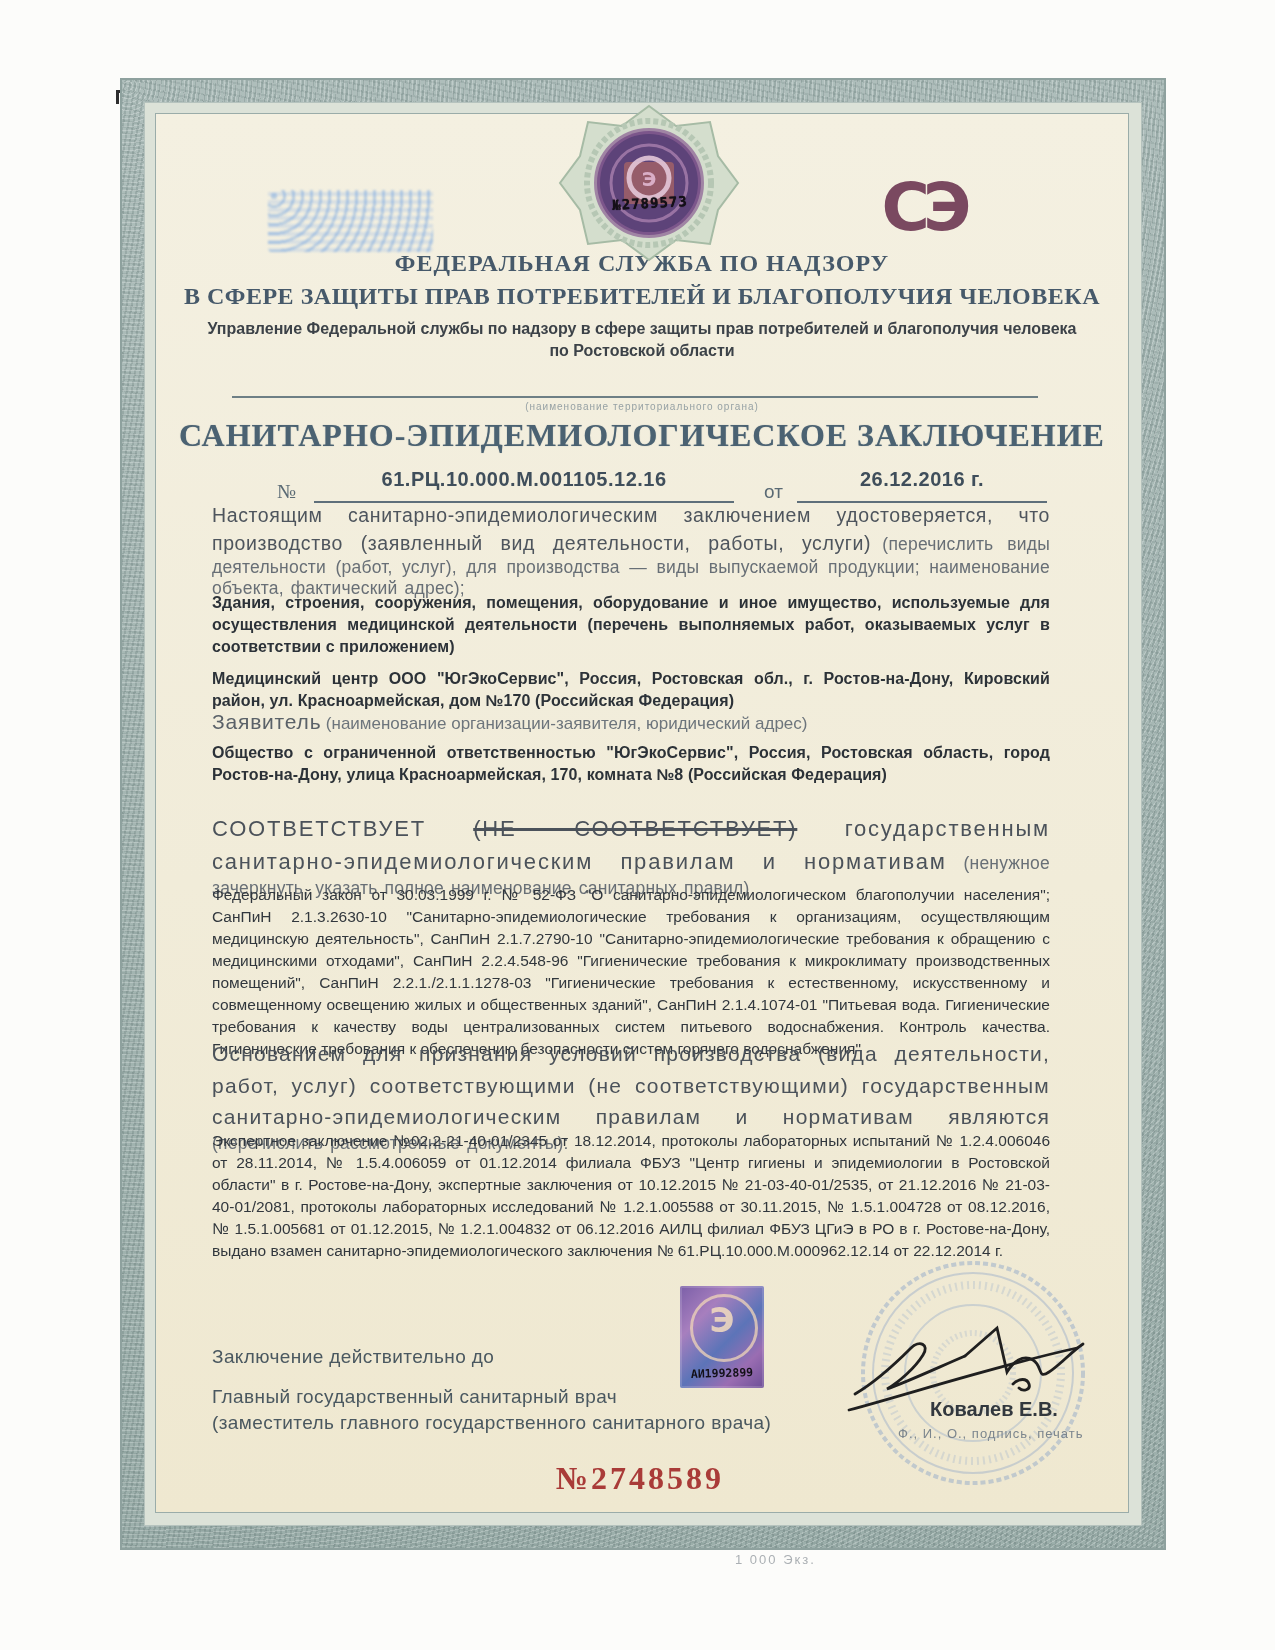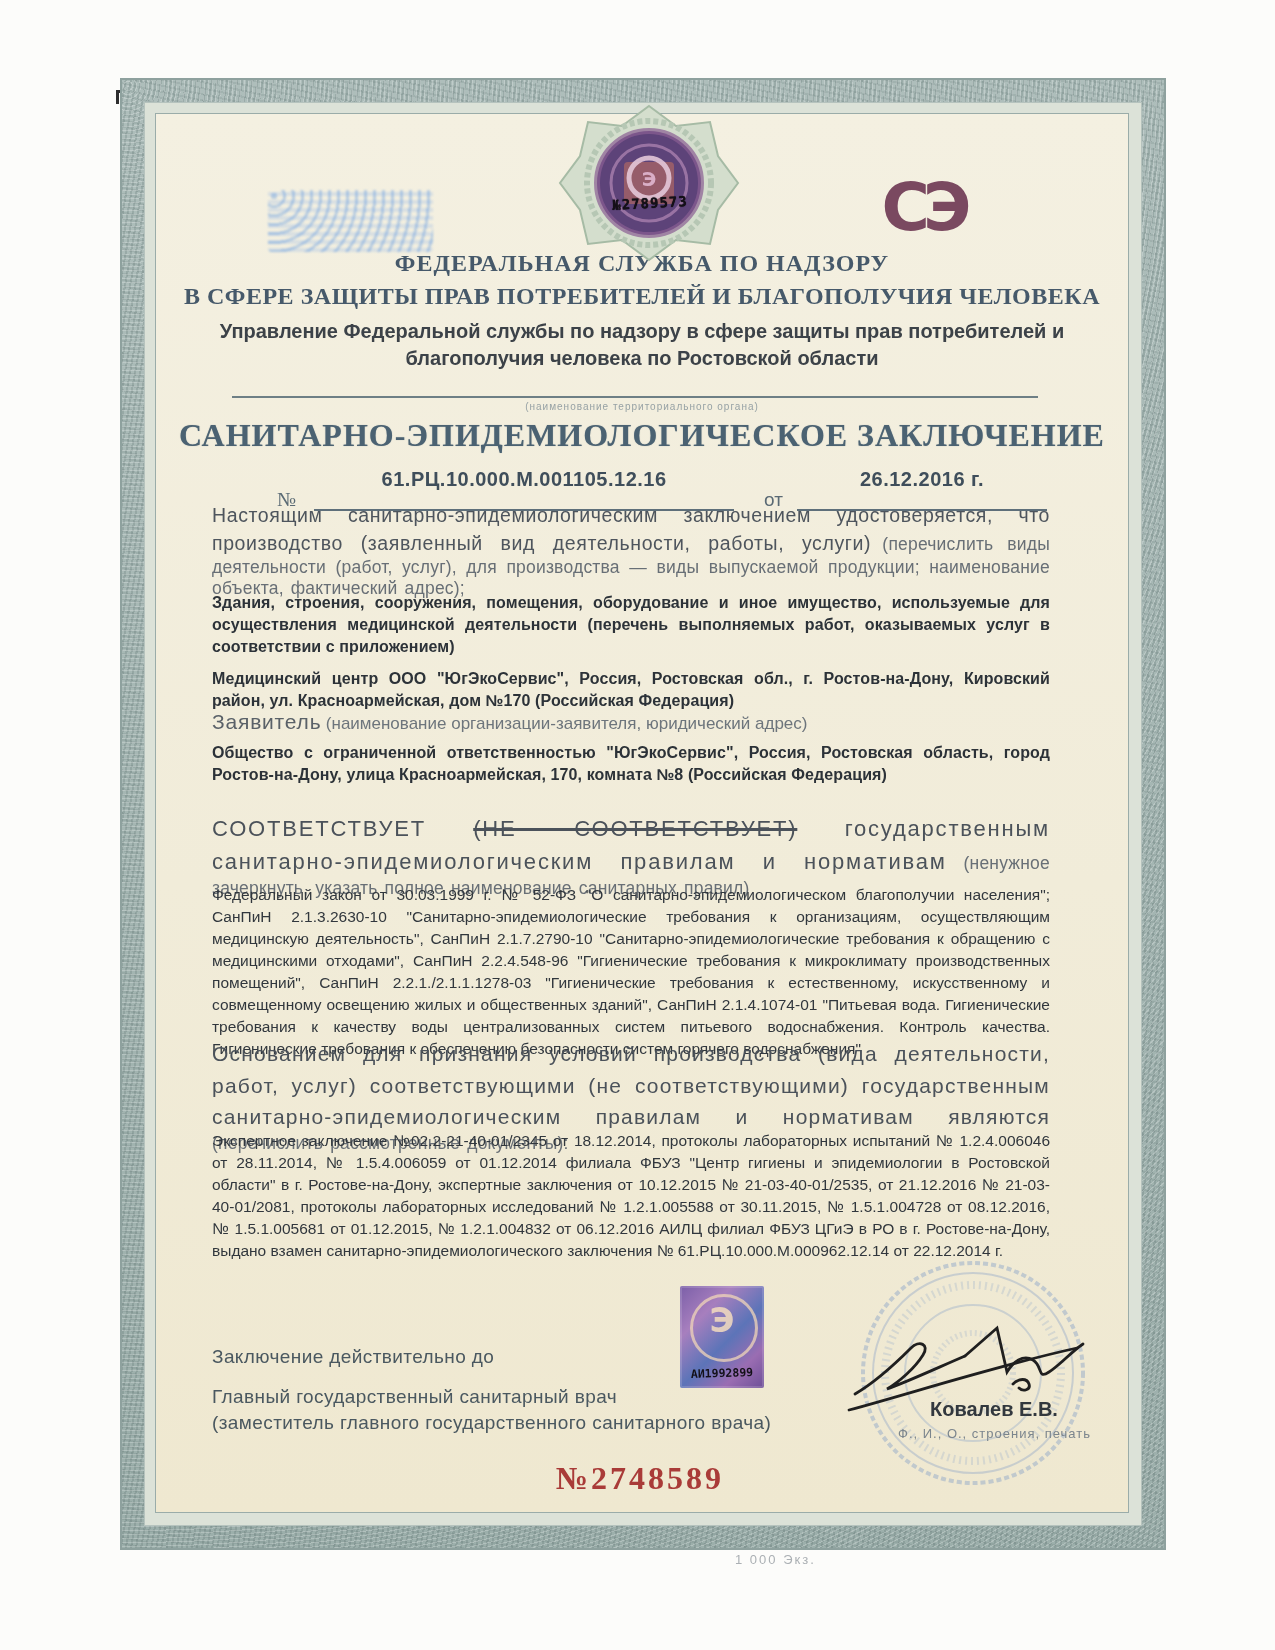--- a/index.html
+++ b/index.html
@@ -34,33 +34,33 @@
         transform:rotate(-3deg);letter-spacing:1px;text-shadow:0 0 1px #000;}
   .se-logo{position:absolute;left:868px;top:170px;width:110px;height:80px;z-index:2;
         font-family:"DejaVu Sans",sans-serif;font-weight:900;font-size:66px;line-height:76px;
         color:#7a4960;letter-spacing:-7px;text-align:center;}
   
   .hdr{position:absolute;left:156px;width:972px;text-align:center;z-index:2;
         font-family:"Liberation Serif",serif;font-weight:700;color:#46596a;}
   .hdr1{top:250px;font-size:24px;letter-spacing:1px;}
   .hdr2{top:283px;font-size:24px;letter-spacing:.5px;}
   .dept{position:absolute;left:200px;top:318px;width:884px;z-index:2;text-align:center;
-        font-size:20px;font-weight:600;color:#3c4248;line-height:1.35;}
+        font-size:16px;font-weight:600;color:#3c4248;line-height:1.35;}
   .rule{position:absolute;left:232px;top:396px;width:806px;border-top:2px solid #6e7f85;z-index:2;}
   .rule-caption{position:absolute;left:156px;top:401px;width:972px;text-align:center;z-index:2;
         font-size:10px;color:#97a2a5;letter-spacing:1px;}
   .doc-title{position:absolute;left:156px;top:417px;width:972px;text-align:center;z-index:2;
         font-family:"Liberation Serif",serif;font-weight:700;font-size:32px;color:#4b6272;
         letter-spacing:1px;text-shadow:0 0 1px rgba(75,98,114,.45);}
   
   .num-row{position:absolute;left:277px;top:468px;width:770px;z-index:2;display:flex;align-items:flex-end;
         font-size:19px;color:#4a5560;}
   .num-label{font-family:"Liberation Serif",serif;font-size:20px;color:#5a6a74;}
   .blank{border-bottom:2px solid #5e6f7a;text-align:center;font-weight:700;color:#3f4e5b;
-        letter-spacing:.5px;padding-bottom:18px;}
+        letter-spacing:.5px;padding-bottom:10px;}
   .blank-number{width:420px;margin-left:18px;font-size:20px;}
   .from-label{margin-left:30px;color:#5a6a74;}
   .blank-date{width:250px;margin-left:14px;font-size:20px;}
   
   .para{position:absolute;left:212px;width:838px;z-index:2;text-align:justify;}
   .tpl{font-size:19.5px;line-height:1.42;color:#4e555d;letter-spacing:.6px;word-spacing:5px;}
   .tpl-note{font-size:17.5px;color:#686f76;letter-spacing:.2px;word-spacing:2px;}
   .filled{font-size:16px;line-height:1.38;color:#2c3238;font-weight:600;letter-spacing:.1px;}
   .label-big{font-size:21px;color:#5a6168;letter-spacing:.8px;}
   .label-cap{font-size:17px;color:#6d757c;}
@@ -193,18 +193,18 @@
       <g fill="none" stroke="#1f1f1f" stroke-width="2.8" stroke-linecap="round">
         <path d="M10 72 C34 58 54 38 66 26 C74 18 85 22 78 33 C70 46 54 60 42 67 C62 60 92 46 120 34"></path>
         <path d="M120 34 L152 6 L162 50 C168 40 178 32 188 38 C198 44 192 58 204 50 C214 44 226 30 238 22"></path>
         <path d="M4 88 C64 72 150 44 232 26"></path>
         <path d="M168 62 C174 56 182 56 184 62 C186 68 178 70 174 66"></path>
       </g>
     </svg>
   </div>
 
   <div class="signer">Ковалев Е.В.</div>
-  <div class="sign-cap">Ф., И., О., строения, печать</div>
+  <div class="sign-cap">Ф., И., О., подпись, печать</div>
 
   <div class="serial-red">№2748589</div>
   <div class="print-note">1 000 Экз.</div>
 
 </div>
 
 </body></html>

